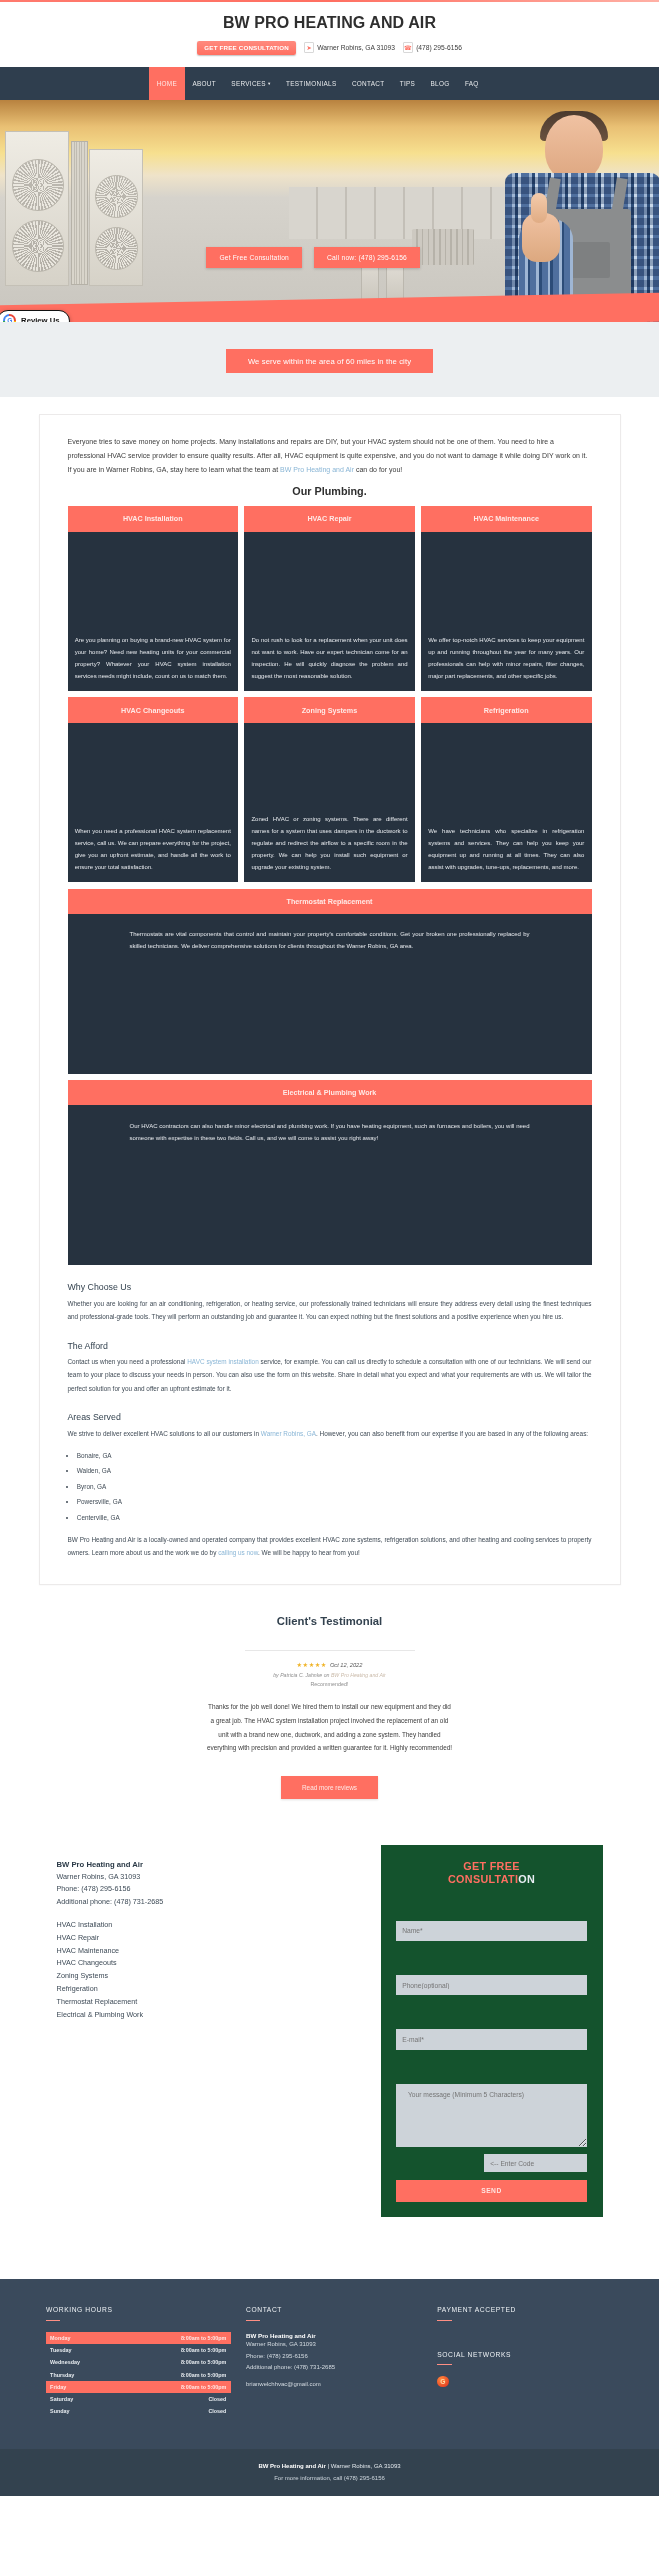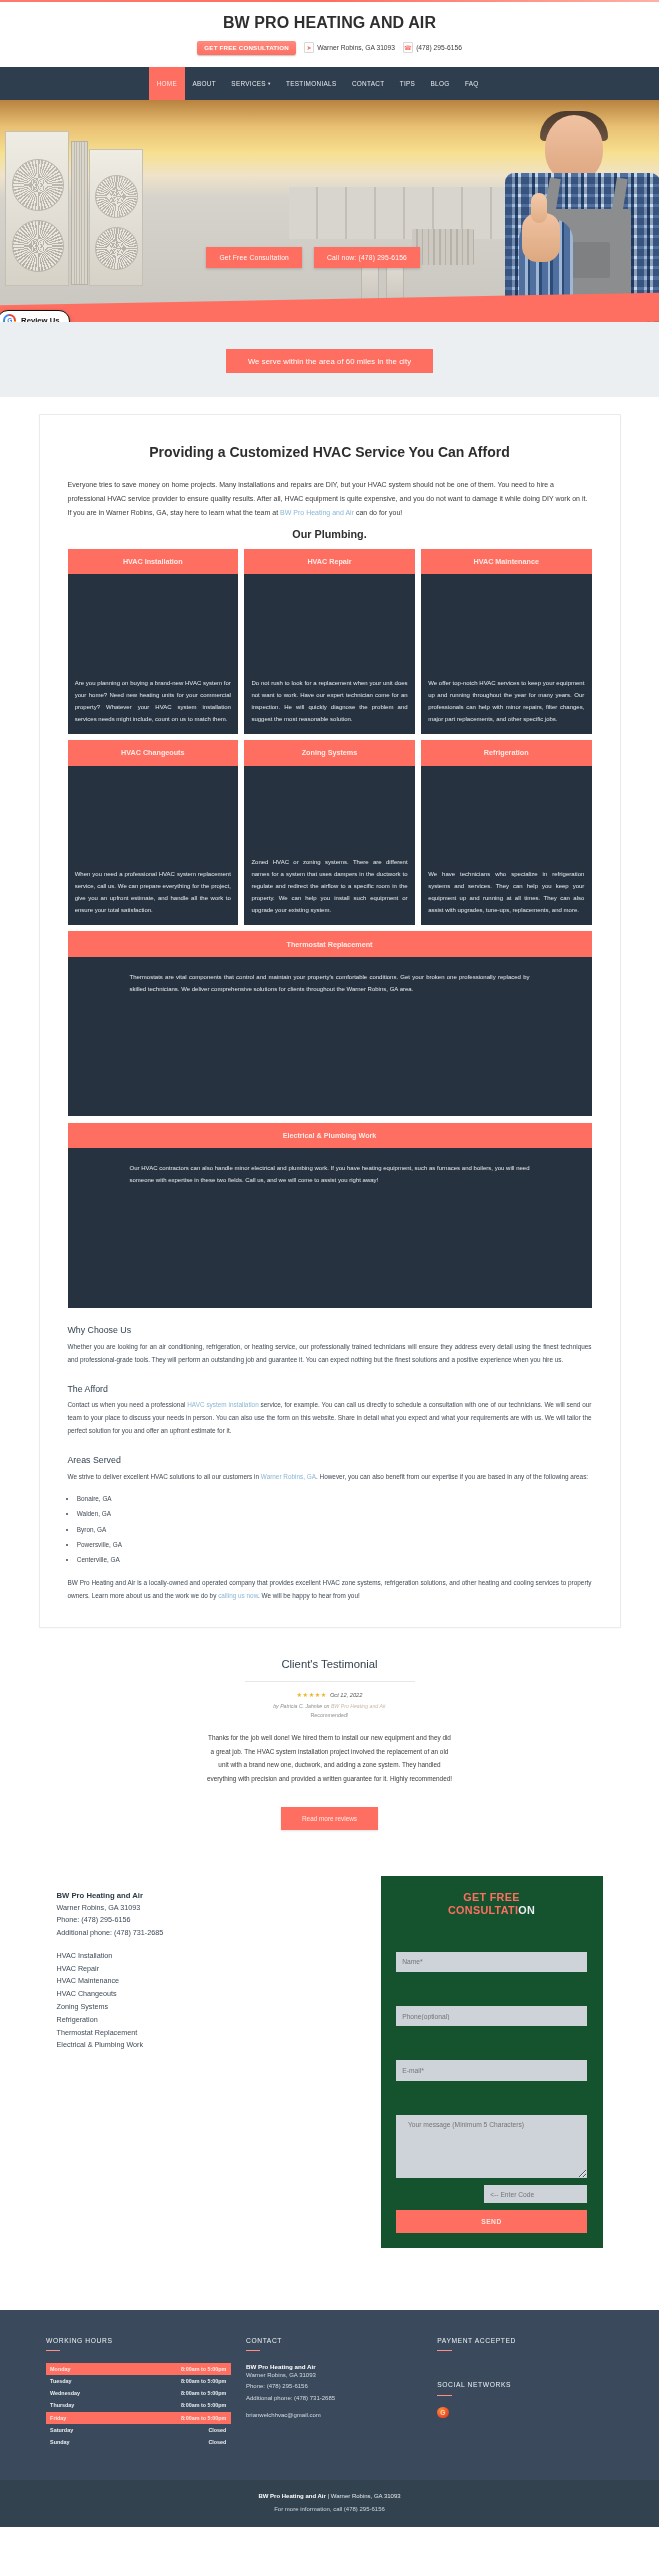--- a/index.html
+++ b/index.html
@@ -123,21 +123,21 @@
 
   
   .sec { margin-top: 17.5px; }
   .sec h3 { font-size: 8.8px; font-weight:normal; color:#33424f; margin-bottom: 4.6px; }
   .sec p { font-size: 6.4px; line-height: 2.05; color:#3f4a55; text-align:justify; }
   .sec ul { margin: 8.2px 0 8.2px 9.3px; }
   .sec li { font-size: 6.4px; line-height: 2.4; color:#3f4a55; }
 
   
   .testi { text-align:center; padding: 30px 0 5.2px; }
-  .testi h2 { font-size: 11.3px; font-weight: normal; color:#33424f; margin-bottom: 11px; }
+  .testi h2 { font-size: 11.3px; font-weight: bold; color:#33424f; margin-bottom: 23px; }
   .testi hr { width: 170px; border:0; border-top:0.5px solid #e7e7e7; margin: 0 auto 8.2px; }
   .stars { color:#f0b429; font-size:6.2px; letter-spacing:0.5px; }
   .testi .date { font-style: italic; font-size:5.7px; color:#555; margin-left:3.1px; }
   .testi .byline { font-size:5.2px; font-style:italic; color:#8e8e8e; margin-top:3.6px; }
   .testi .byline a { color:#c9b9a8; text-decoration:none; }
   .testi .rec { font-size:5.4px; color:#8e8e8e; margin-top:2.6px; }
   .testi .quote { width: 247px; margin: 13.4px auto 0; font-size:6.4px; line-height:2.15; color:#3c3c3c; }
   .btn-reviews { display:inline-block; margin-top: 20.6px; background:#ff6f61; color:#ffe9e6;
      border:none; font-size:6.4px; padding: 8.2px 20.6px; cursor:pointer; box-shadow:0 1px 2.1px rgba(0,0,0,.12);}
 
@@ -264,21 +264,20 @@
       </span>
     <span class="rb-text">Review Us</span>
   </div>
 </section>
 
 <section class="servearea">
   <span class="pill">We serve within the area of 60 miles in the city</span>
 </section>
 
 <main class="page-card">
-  <h1 class="h1">Providing a Customized HVAC Service You Can Afford</h1>
 
   <p class="lede">
     <span>Everyone tries to save money on home projects. Many installations and repairs are DIY, but your HVAC system should not be one of them. You need to hire a professional HVAC service provider to ensure quality results. After all, HVAC equipment is quite expensive, and you do not want to damage it while doing DIY work on it. If you are in Warner Robins, GA, stay here to learn what the team at </span><a class="inline-link" href="#">BW Pro Heating and Air</a><span> can do for you!</span>
   </p>
 
   <h2 class="h2c">Our Plumbing.</h2>
 
   <div class="svc-grid">
     <div class="svc-card">
       <div class="svc-head">HVAC Installation</div>

